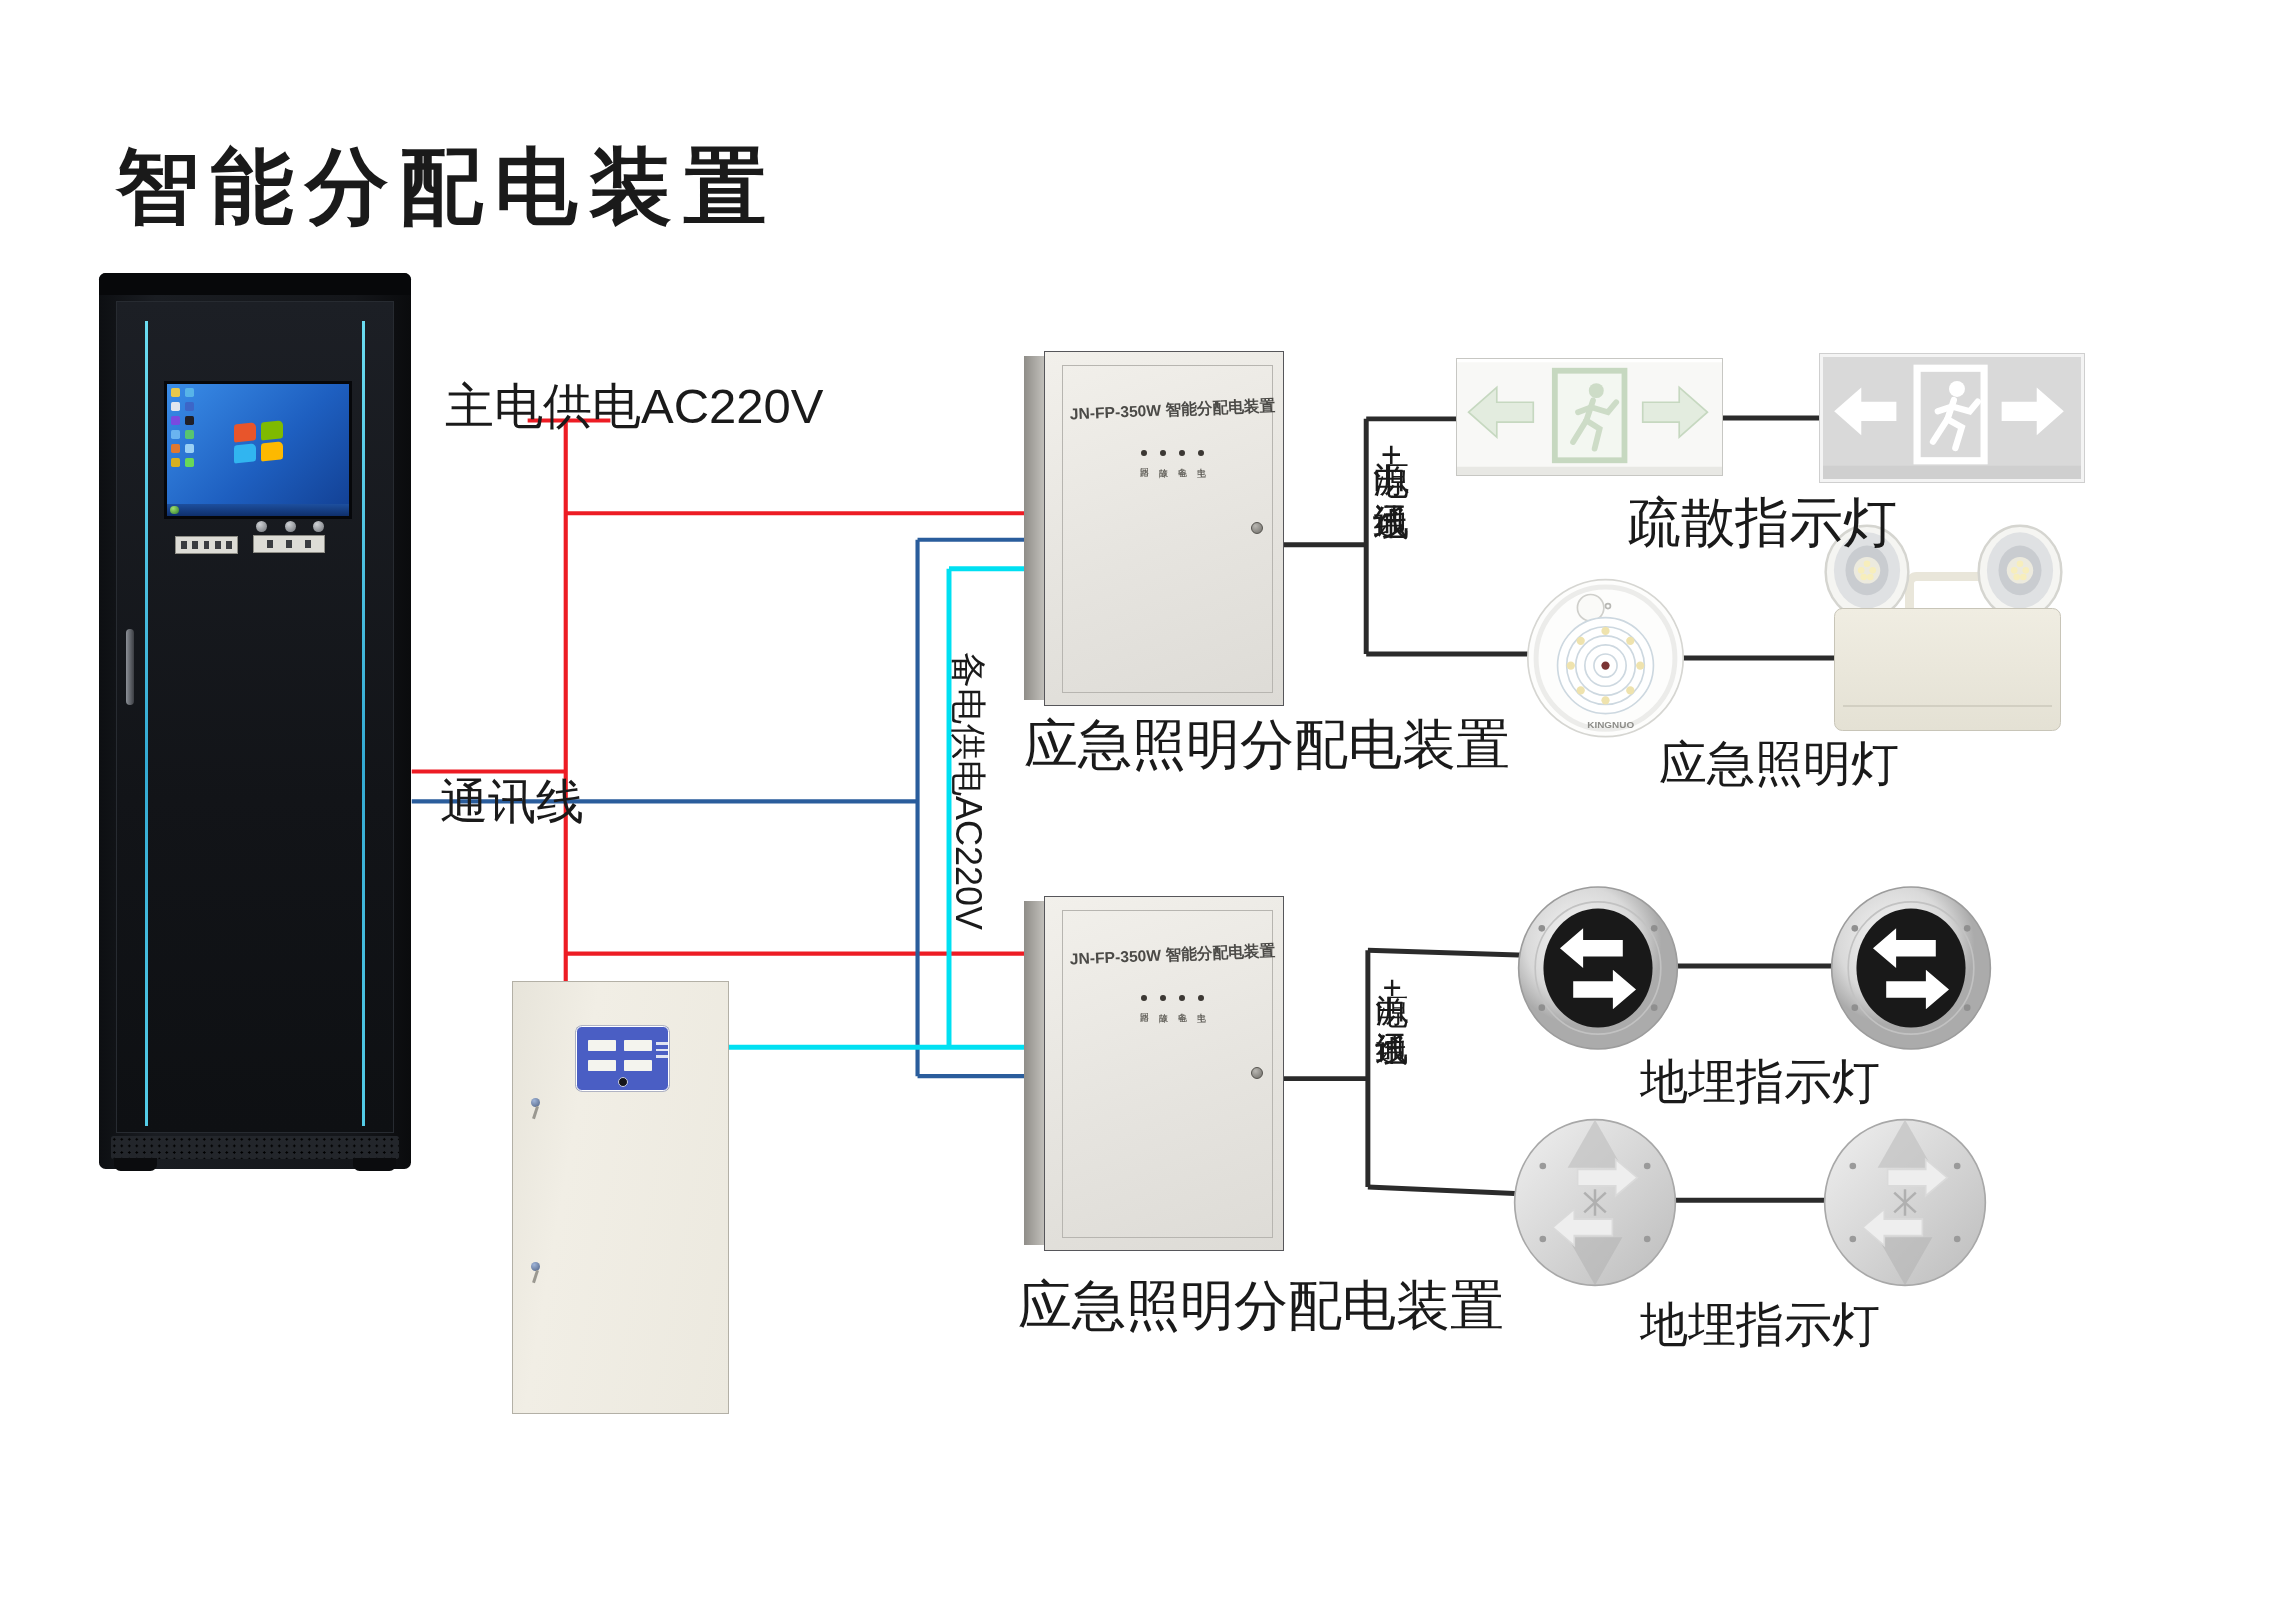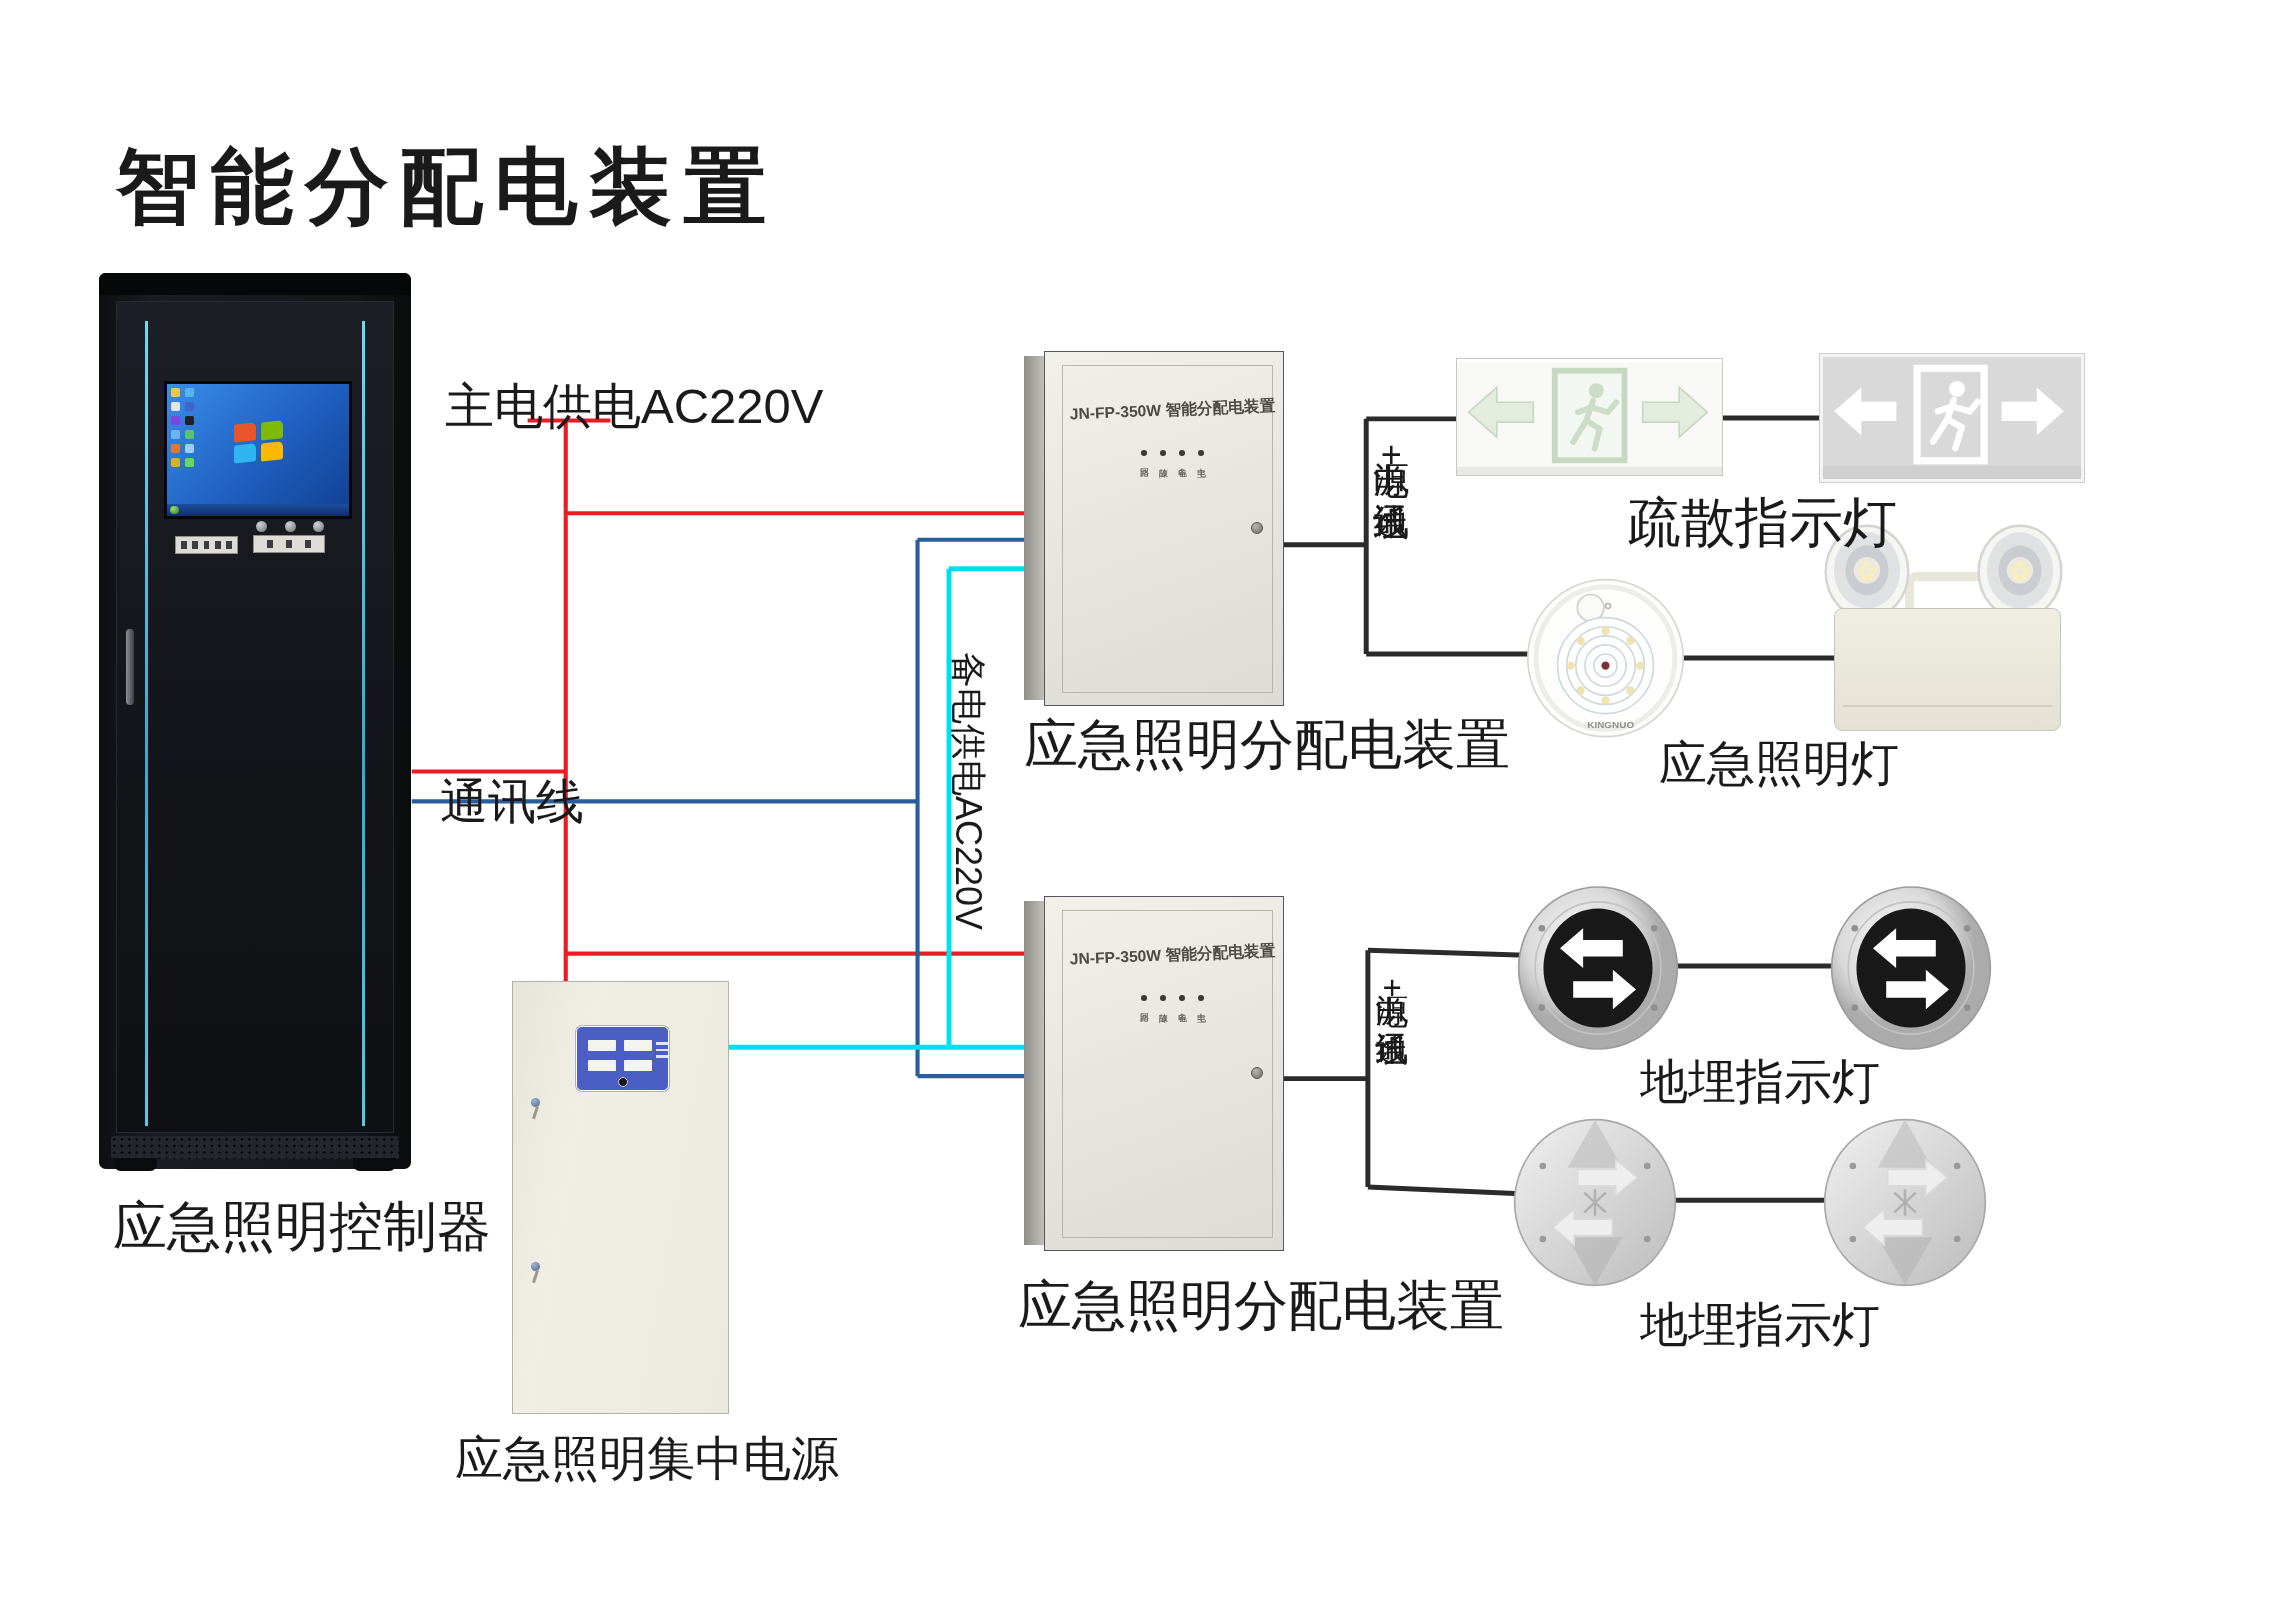--- a/index.html
+++ b/index.html
@@ -414,22 +414,20 @@
         </g>
     </svg>
   </div>
 
   <div class="lbl wire-lbl" style="left:445px;top:374px">主电供电AC220V</div>
   <div class="lbl wire-lbl" style="left:440px;top:770px;font-size:48px">通讯线</div>
   <div class="lbl wire-lbl vrot" style="left:992px;top:652px;font-size:36px">备电供电AC220V</div>
   <div class="lbl vtext" style="left:1371px;top:434px;font-size:36px">电源+通讯线</div>
   <div class="lbl vtext" style="left:1374px;top:969px;font-size:33px">电源+通讯线</div>
 
-  <div class="lbl dev-lbl" style="left:113px;top:1191px">应急照明控制器</div>
-  <div class="lbl dev-lbl" style="left:455px;top:1427px;font-size:48px">应急照明集中电源</div>
   <div class="lbl dev-lbl" style="left:1024px;top:709px">应急照明分配电装置</div>
   <div class="lbl dev-lbl" style="left:1018px;top:1270px">应急照明分配电装置</div>
   <div class="lbl dev-lbl" style="left:1627px;top:487px">疏散指示灯</div>
   <div class="lbl dev-lbl" style="left:1659px;top:732px;font-size:48px">应急照明灯</div>
   <div class="lbl dev-lbl" style="left:1640px;top:1050px;font-size:48px">地埋指示灯</div>
   <div class="lbl dev-lbl" style="left:1640px;top:1293px;font-size:48px">地埋指示灯</div>
 
 </div>
 
 

